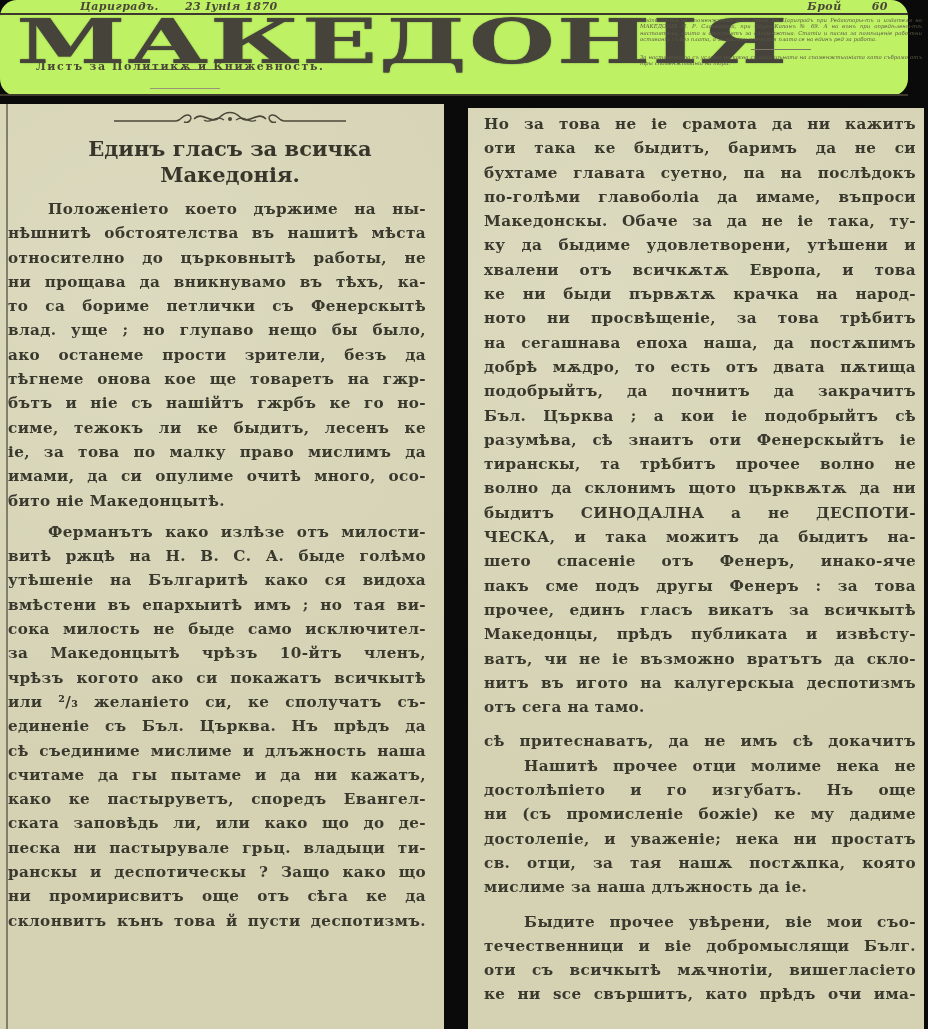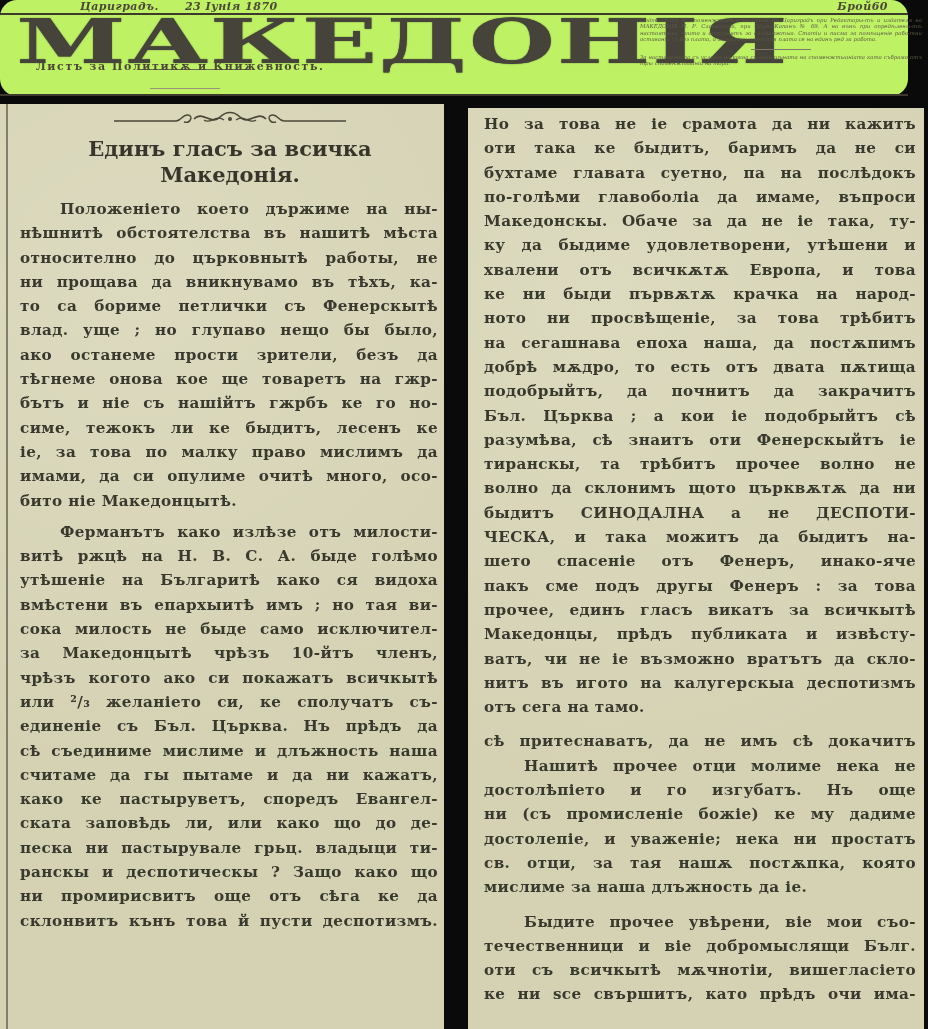--- a/index.html
+++ b/index.html
@@ -13,21 +13,21 @@
     border-radius: 17px;
   }
   .mast-topline {
     position: absolute; left: 0; top: 0; width: 100%; height: 13px;
     display: flex; align-items: center; justify-content: space-between;
     padding: 0 20px 0 80px;
     font-family: "DejaVu Serif", serif; font-style: italic; font-weight: bold;
     font-size: 11px; color: #4b4738; letter-spacing: 0.5px;
   }
   .mast-topline .left { display: flex; gap: 26px; margin-left: 0; }
-  .mast-topline .right { display: flex; }
+  .mast-topline .right { display: flex; gap: 30px; }
   .mast-rule-top { position: absolute; left: 0; top: 13px; width: 100%; height: 2px; background: #3d3a2d; }
   .mast-title {
     position: absolute; left: 16px; top: 14px; width: 330px; height: 56px;
     font-family: "DejaVu Serif", serif; font-weight: 900; font-size: 62px;
     line-height: 56px; color: #45433a; letter-spacing: 1px;
     transform: scaleX(1.6); transform-origin: left top;
     text-shadow: 0 0 1px #45433a;
   }
   .mast-sub-orn { position: absolute; left: 140px; top: 69px; width: 110px; height: 1px; background: #6b6655; }
   .mast-subtitle {
@@ -64,21 +64,21 @@
 
   .text {
     font-family: "DejaVu Serif", serif; font-weight: bold; font-size: 15.2px;
     line-height: 24.3px; color: #3a392e; letter-spacing: 0.4px;
     text-align: justify; text-align-last: justify;
   }
   .text .ln { display: block; white-space: nowrap; overflow: hidden; height: 24.3px; }
   .text .ln.last { text-align-last: left; }
   .text .ln.indent { padding-left: 40px; }
 
-  .left-body { position: absolute; left: 20px; top: 93px; width: 418px; }
+  .left-body { position: absolute; left: 8px; top: 93px; width: 418px; }
   .left-body .para2 { margin-top: 7px; }
 
   .right-body { position: absolute; left: 16px; top: 4px; width: 432px; }
   .right-body .para2 { margin-top: 10px; }
   .right-body .para3 { margin-top: 10px; }
 </style>
 </head>
 <body>
 
 <div class="masthead">

